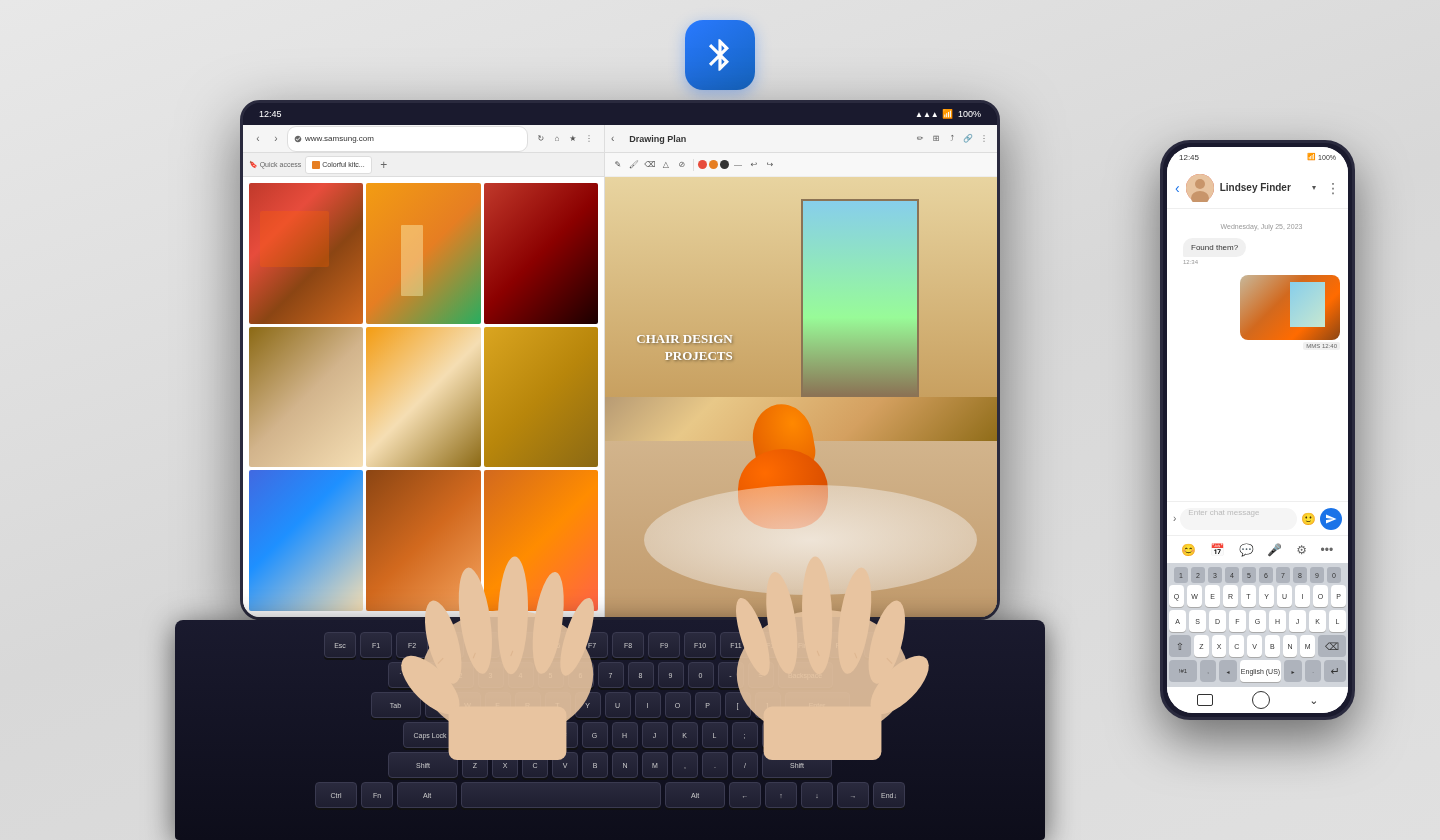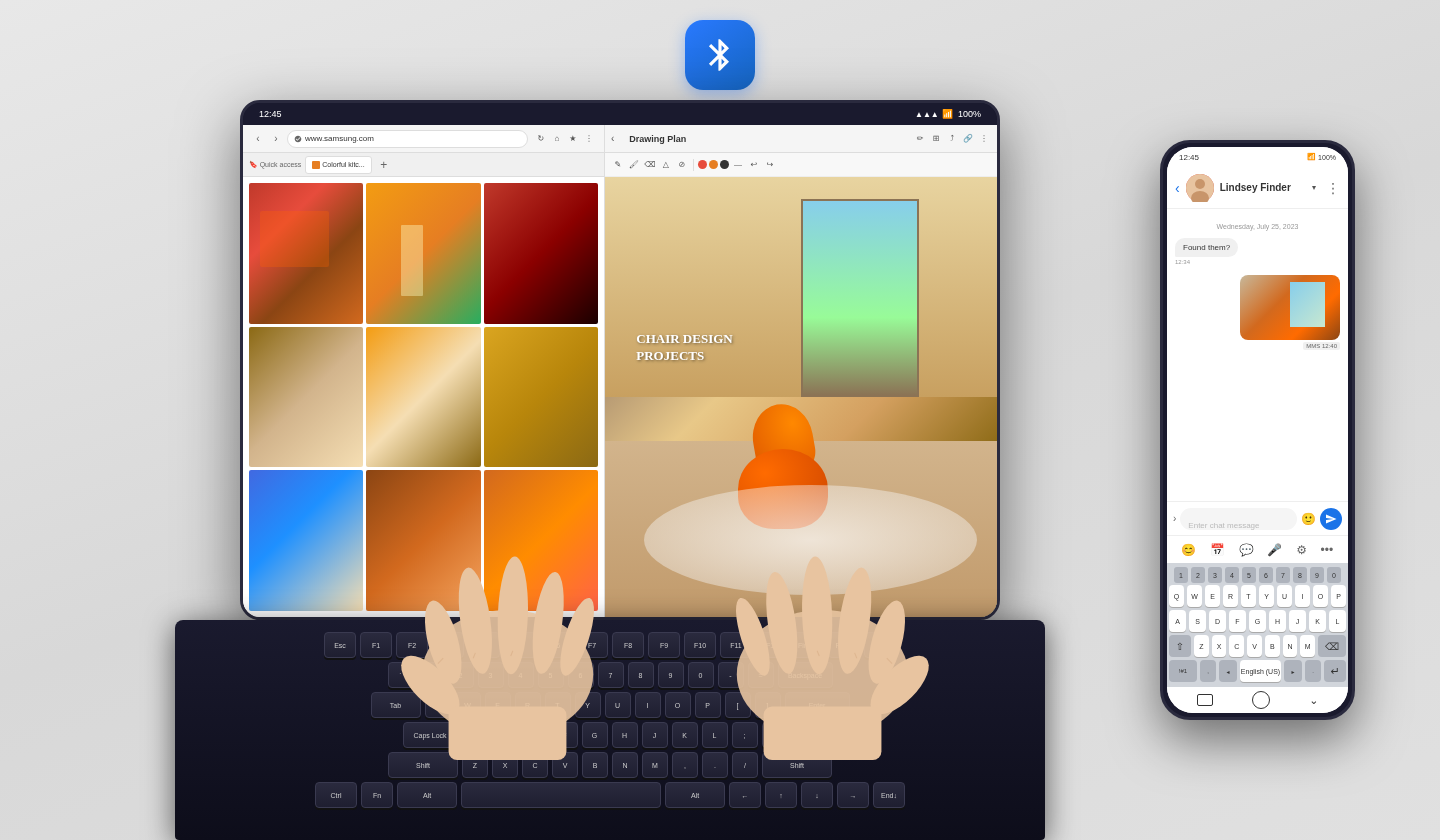--- a/index.html
+++ b/index.html
@@ -94,21 +94,21 @@
       display: flex;
       align-items: center;
       justify-content: center;
       color: #666;
       font-size: 10px;
       cursor: pointer;
     }
 
     .browser-address-bar {
       flex: 1;
-      height: 18px;
+      height: 26px;
       background: white;
       border: 1px solid #ddd;
       border-radius: 9px;
       display: flex;
       align-items: center;
       padding: 0 6px;
       font-size: 8px;
       color: #333;
       gap: 3px;
     }
@@ -528,20 +528,21 @@
       color: #666;
       font-size: 14px;
       cursor: pointer;
     }
 
     .chat-messages {
       flex: 1;
       padding: 8px;
       overflow: hidden;
       background: white;
+      margin-left: 8px;
     }
 
     .date-separator {
       text-align: center;
       font-size: 7px;
       color: #999;
       margin: 6px 0;
     }
 
     .message-bubble {
@@ -625,21 +626,21 @@
 
     .chat-input-field {
       flex: 1;
       height: 22px;
       background: #f5f5f5;
       border-radius: 11px;
       padding: 0 8px;
       font-size: 8px;
       color: #999;
       display: flex;
-      align-items: flex-end;
+      align-items: flex-start;
     }
 
     .chat-emoji-btn {
       color: #666;
       font-size: 12px;
       cursor: pointer;
     }
 
     .chat-send-btn {
       width: 22px;
@@ -881,21 +882,21 @@
             <div class="room-window"></div>
             <div class="room-floor"></div>
 
             <div class="chair-orange">
               <div class="chair-back"></div>
               <div class="chair-body"></div>
             </div>
             <div class="rug-white"></div>
 
             <div class="text-overlay">
-              <div class="handwriting-text" style="white-space:pre-line;">CHAIR DESIGN
+              <div class="handwriting-text" style="white-space:pre-line;text-align:right;">CHAIR DESIGN
 PROJECTS</div>
             </div>
           </div>
         </div>
       </div>
 
     </div>
 
     <div class="tablet-nav-bar">
       

